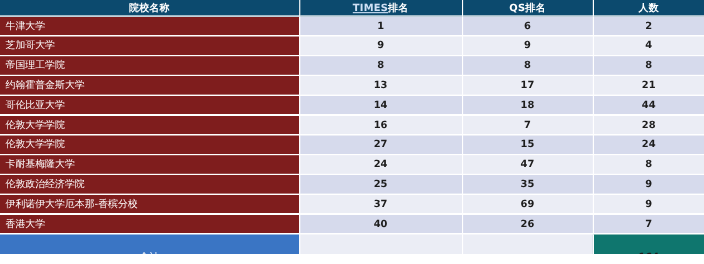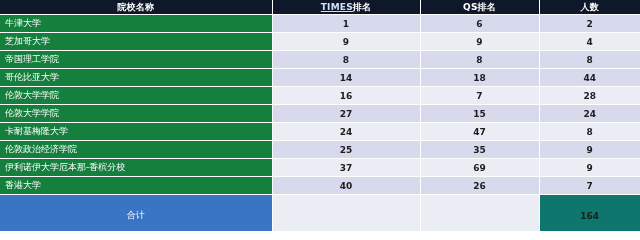--- a/index.html
+++ b/index.html
@@ -24,21 +24,21 @@
     border-collapse: collapse;
     table-layout: fixed;
   }
   col.c-name  { width: 272px; }
   col.c-times { width: 148px; }
   col.c-qs    { width: 119px; }
   col.c-count { width: 101px; }
 
   thead th {
     height: 14px;
-    background: #0f172a;
+    background: #0c4a6e;
     color: #ffffff;
     font-size: 9px;
     font-weight: bold;
     text-align: center;
     vertical-align: middle;
     padding: 0;
     border-right: 1px solid #ffffff;
     border-bottom: 1px solid #ffffff;
     letter-spacing: 0.2px;
     white-space: nowrap;
@@ -56,21 +56,21 @@
     font-size: 9px;
     vertical-align: middle;
     border-bottom: 1px solid #ffffff;
     border-right: 1px solid #ffffff;
     white-space: nowrap;
     overflow: hidden;
   }
   tbody td:last-child { border-right: none; }
 
   td.name-cell {
-    background: #15803d;
+    background: #7f1d1d;
     color: #ffffff;
     text-align: left;
     padding-left: 5px;
     font-weight: normal;
   }
   td.num-cell {
     text-align: center;
     color: #1d1d1d;
     font-weight: bold;
   }
@@ -138,20 +138,26 @@
         <td class="num-cell">9</td>
         <td class="num-cell">9</td>
         <td class="num-cell">4</td>
       </tr>
       <tr class="row-even">
         <td class="name-cell">帝国理工学院</td>
         <td class="num-cell">8</td>
         <td class="num-cell">8</td>
         <td class="num-cell">8</td>
       </tr>
+      <tr class="row-odd">
+        <td class="name-cell">约翰霍普金斯大学</td>
+        <td class="num-cell">13</td>
+        <td class="num-cell">17</td>
+        <td class="num-cell">21</td>
+      </tr>
       <tr class="row-even">
         <td class="name-cell">哥伦比亚大学</td>
         <td class="num-cell">14</td>
         <td class="num-cell">18</td>
         <td class="num-cell">44</td>
       </tr>
       <tr class="row-odd">
         <td class="name-cell">伦敦大学学院</td>
         <td class="num-cell">16</td>
         <td class="num-cell">7</td>

